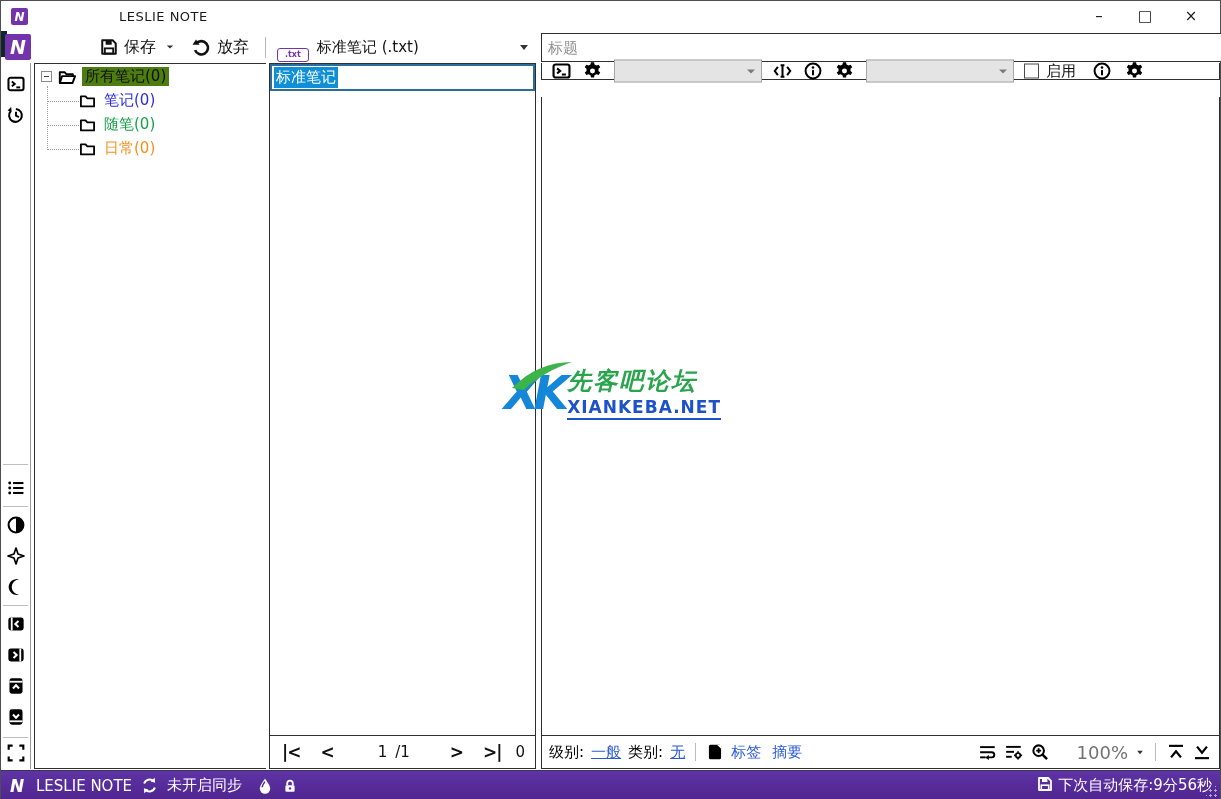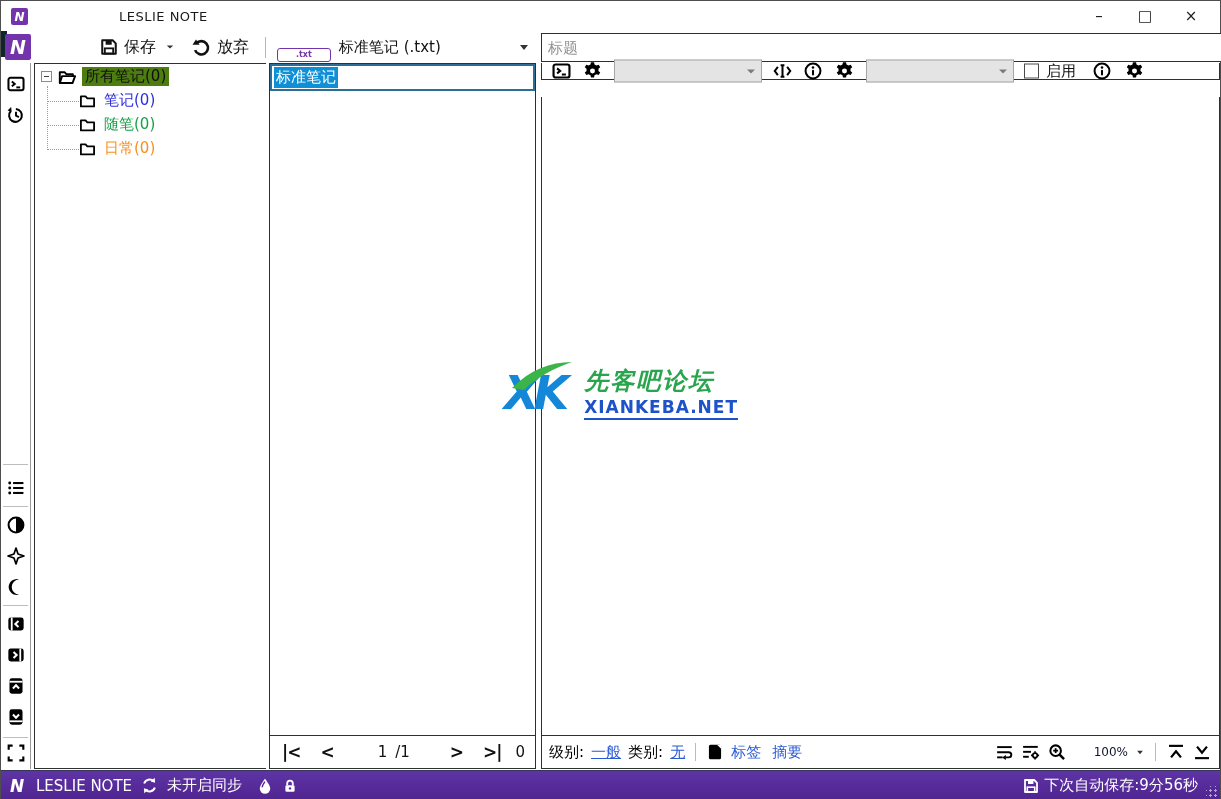--- a/index.html
+++ b/index.html
@@ -17,21 +17,21 @@
   .n-logo.small { position:absolute; left:10px; top:7px; width:17px; height:17px; font-size:12px; }
   .n-logo.big { position:absolute; left:4px; top:33px; width:26px; height:26px; font-size:19px; }
   .dark-sliver { position:absolute; left:0; top:0; width:6px; height:56px; background:#10262b; }
 
   
   .toolbar-left { position:absolute; left:95px; top:30px; height:32px; display:flex; align-items:center; gap:6px; }
   .tb-btn { display:flex; align-items:center; gap:6px; font-size:16px; color:#111; padding:2px 4px; }
   .caret-down { width:0; height:0; border-left:4px solid transparent; border-right:4px solid transparent; border-top:5px solid #333; display:inline-block; }
   .tb-sep { position:absolute; left:264px; top:36px; width:1px; height:21px; background:#b5b5b5; }
   .type-select { position:absolute; left:268px; top:30px; width:267px; height:32px; display:flex; align-items:center; gap:8px; padding:0 8px; }
-  .txt-badge { border:1.5px solid #7334ab; color:#7334ab; font-size:8px; font-weight:bold; border-radius:3px; padding:2px 18px; line-height:1;margin-top:16px; }
+  .txt-badge { border:1.5px solid #7334ab; color:#7334ab; font-size:8px; font-weight:bold; border-radius:3px; padding:2px 7px; line-height:1;margin-top:16px; }
   .type-label { font-size:15px; color:#111; flex:1; }
 
   
   .icon-sidebar { position:absolute; left:0; top:62px; width:30px; height:706px; background:#fff; border-right:1px solid #9a9a9a; }
   .side-ic { position:absolute; left:6px; width:18px; height:18px; color:#000; }
   .side-sep { position:absolute; left:2px; width:25px; height:1px; background:#bdbdbd; }
 
   
   .tree-panel { position:absolute; left:33px; top:62px; width:233px; height:706px; border:1px solid #2f2f2f; background:#fff; font-size:15px; }
   .tree-row { position:absolute; display:flex; align-items:center; gap:5px; }
@@ -63,39 +63,39 @@
   .enable-label { font-size:15px; color:#111; }
 
   .editor-area { position:absolute; left:540px; top:96px; width:679px; height:639px; border:1px solid #2f2f2f; border-top:none; background:#fff; }
 
   .meta-bar { position:absolute; left:540px; top:735px; width:679px; height:33px; border:1px solid #2f2f2f; border-top:none; display:flex; align-items:center; font-size:15px; }
   .meta-left { display:flex; align-items:center; gap:7px; padding-left:7px; }
   .meta-link { color:#2a5ad7; }
   .meta-link.u { text-decoration:underline; }
   .meta-sep { width:1px; height:18px; background:#bbb; margin:0 3px; }
   .meta-right { margin-left:auto; display:flex; align-items:center; gap:8px; padding-right:8px; }
-  .zoom-pct { font-size:12px; color:#0f172a;margin-left:20px; }
-
-  
-  .watermark { position:absolute; left:503px; top:364px; width:230px; display:flex; align-items:center; gap:21px; z-index:6; pointer-events:none; }
+  .zoom-pct { font-size:18px; color:#737373;margin-left:20px; }
+
+  
+  .watermark { position:absolute; left:503px; top:364px; width:230px; display:flex; align-items:center; gap:4px; z-index:6; pointer-events:none; }
   .wm-logo { font-size:46px; font-weight:bold; font-style:italic; color:#1587d8; line-height:1; letter-spacing:-6px; position:relative; }
   .wm-swoosh { position:absolute; left:6px; top:-10px; width:64px; height:30px; }
   .wm-text { display:flex; flex-direction:column; }
   .wm-line1 { color:#2aa54e; font-weight:bold; font-style:italic; font-size:24px; letter-spacing:2px; }
   .wm-line2 { color:#1d52c8; font-weight:bold; font-size:17px; letter-spacing:1px; border-bottom:2px solid #1d52c8; padding-bottom:1px; }
 
   
   .splitter { position:absolute; top:62px; height:706px; width:3px; background:#fff; cursor:col-resize; }
 
   
   .statusbar { position:absolute; left:0; top:769px; width:100%; height:30px; background:linear-gradient(#5e33a4,#4f2590); color:#fff; display:flex; align-items:center; border-top:1px solid #37355e; }
   .sb-left { display:flex; align-items:center; gap:9px; padding-left:6px; }
   .sb-n { width:20px; height:20px; display:flex; align-items:center; justify-content:center; font-weight:bold; font-style:italic; font-size:17px; color:#fff; }
   .sb-text { font-size:15px; }
-  .sb-right { margin-left:auto; display:flex; align-items:center; gap:5px; padding-right:22px; }
+  .sb-right { margin-left:auto; display:flex; align-items:flex-start; gap:5px; padding-right:8px; }
   .grip { position:absolute; right:2px; bottom:2px; width:12px; height:12px;
           background-image:radial-gradient(#cbbfe0 1px, transparent 1.2px);
           background-size:5px 5px; background-position:bottom right; opacity:.8; }
   .sb-icon { color:#fff; }
 </style>
 </head>
 <body>
 
 <svg width="0" height="0" style="position:absolute">
   <defs>

